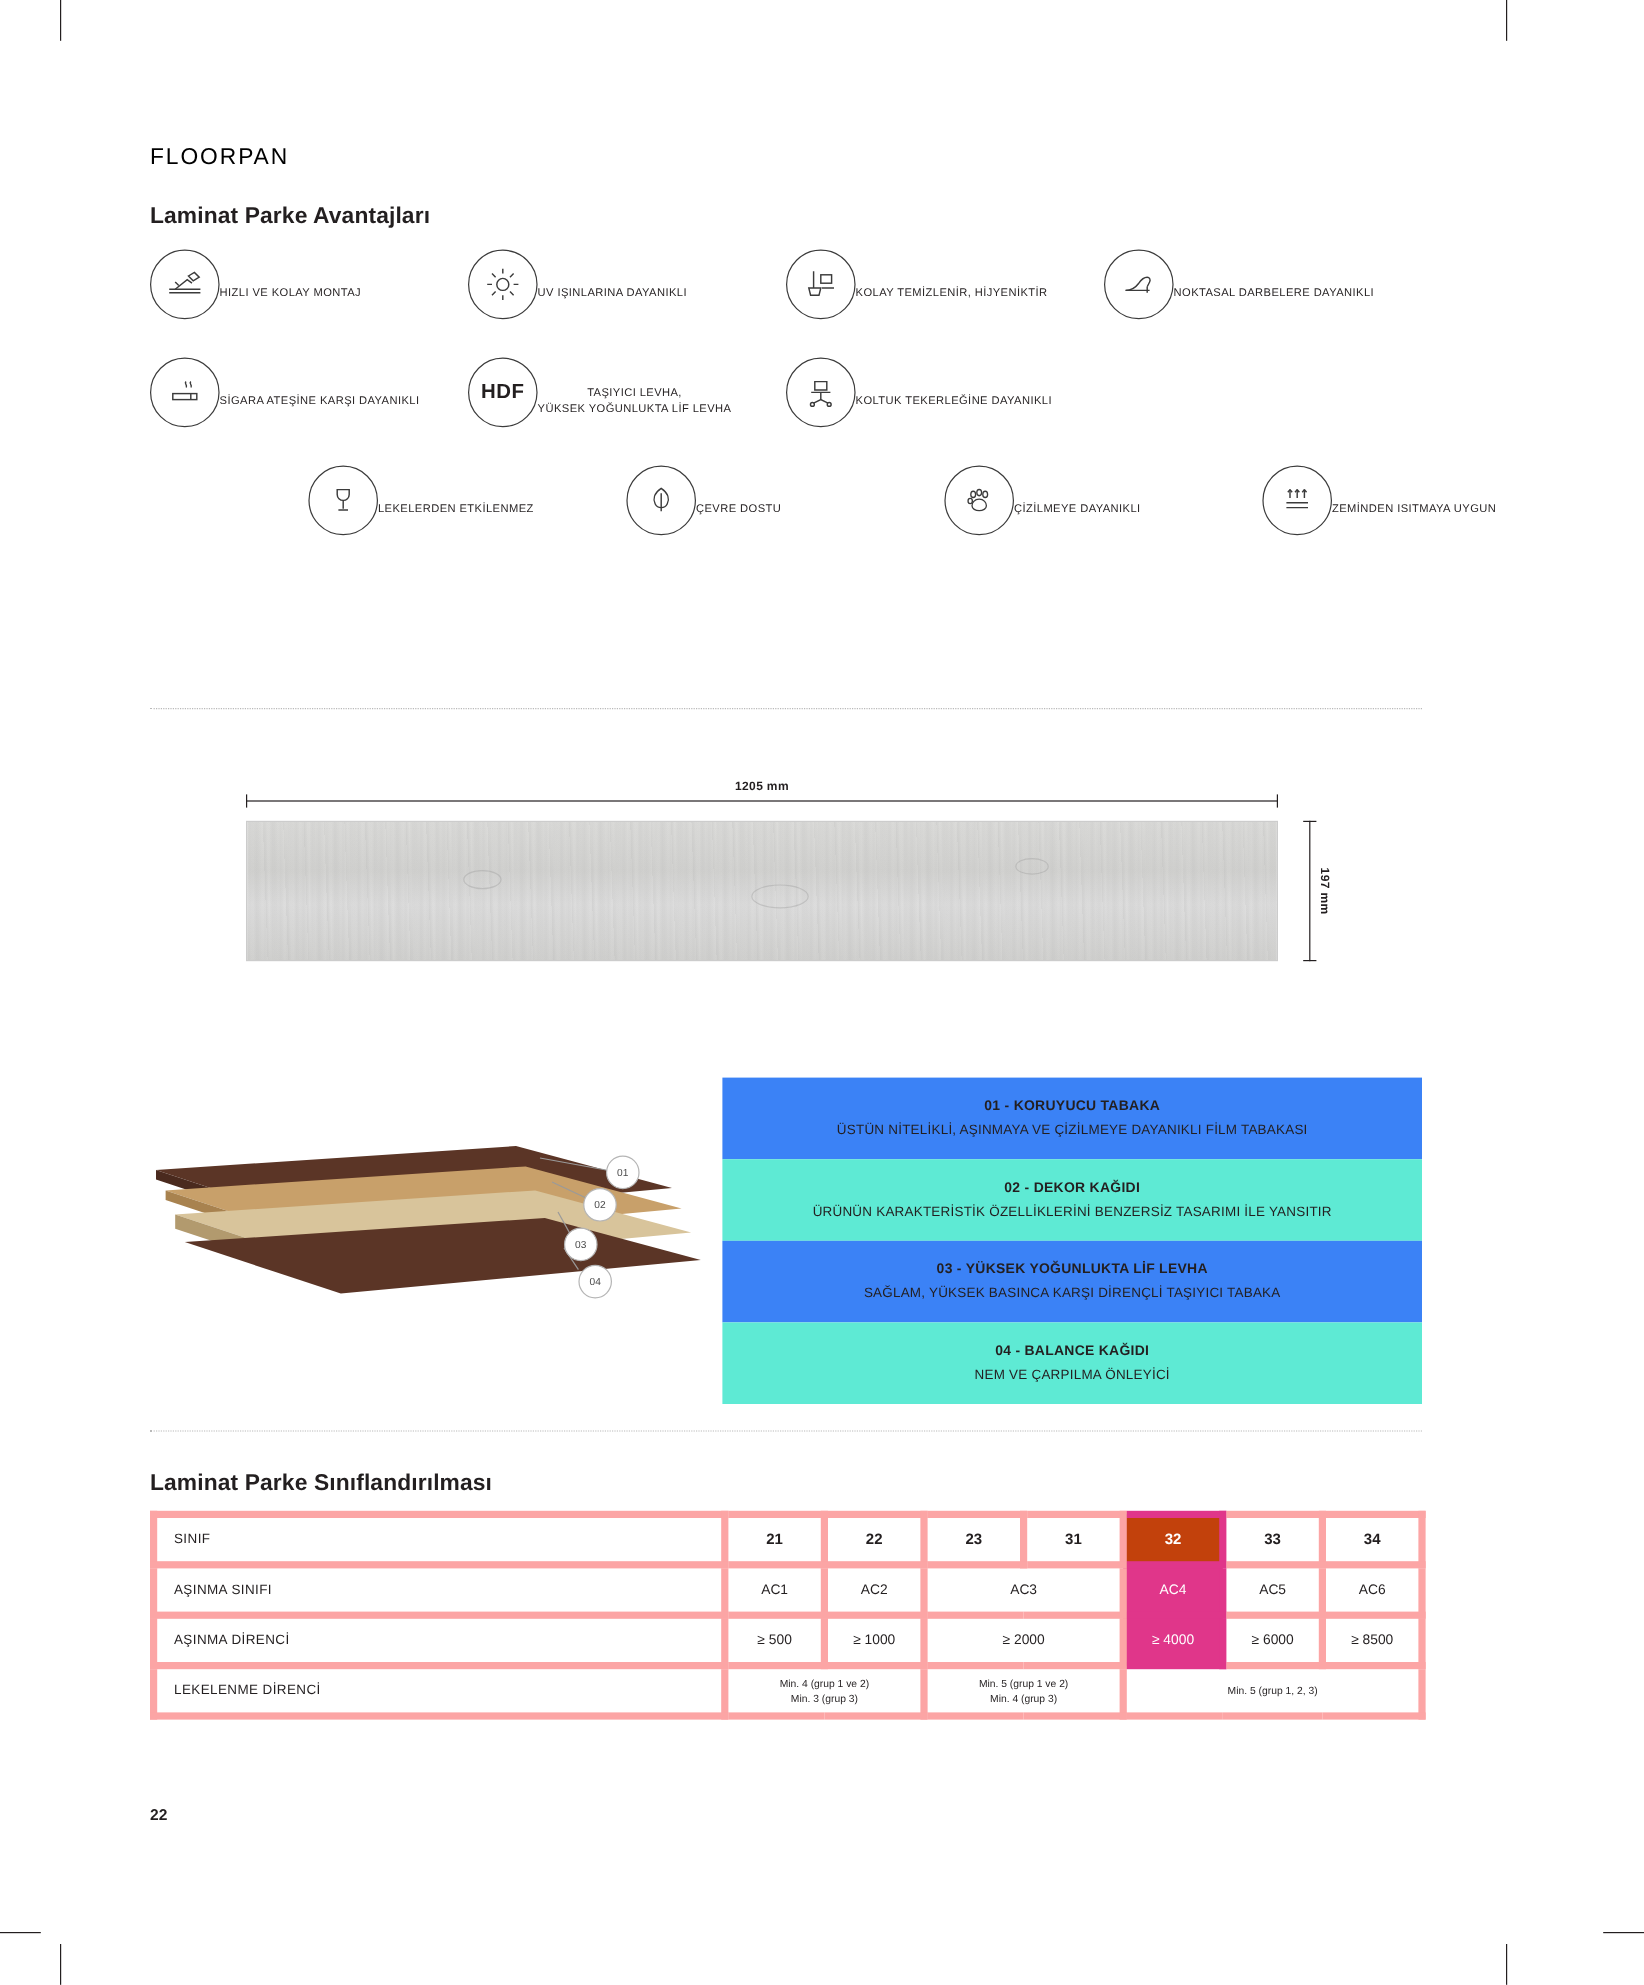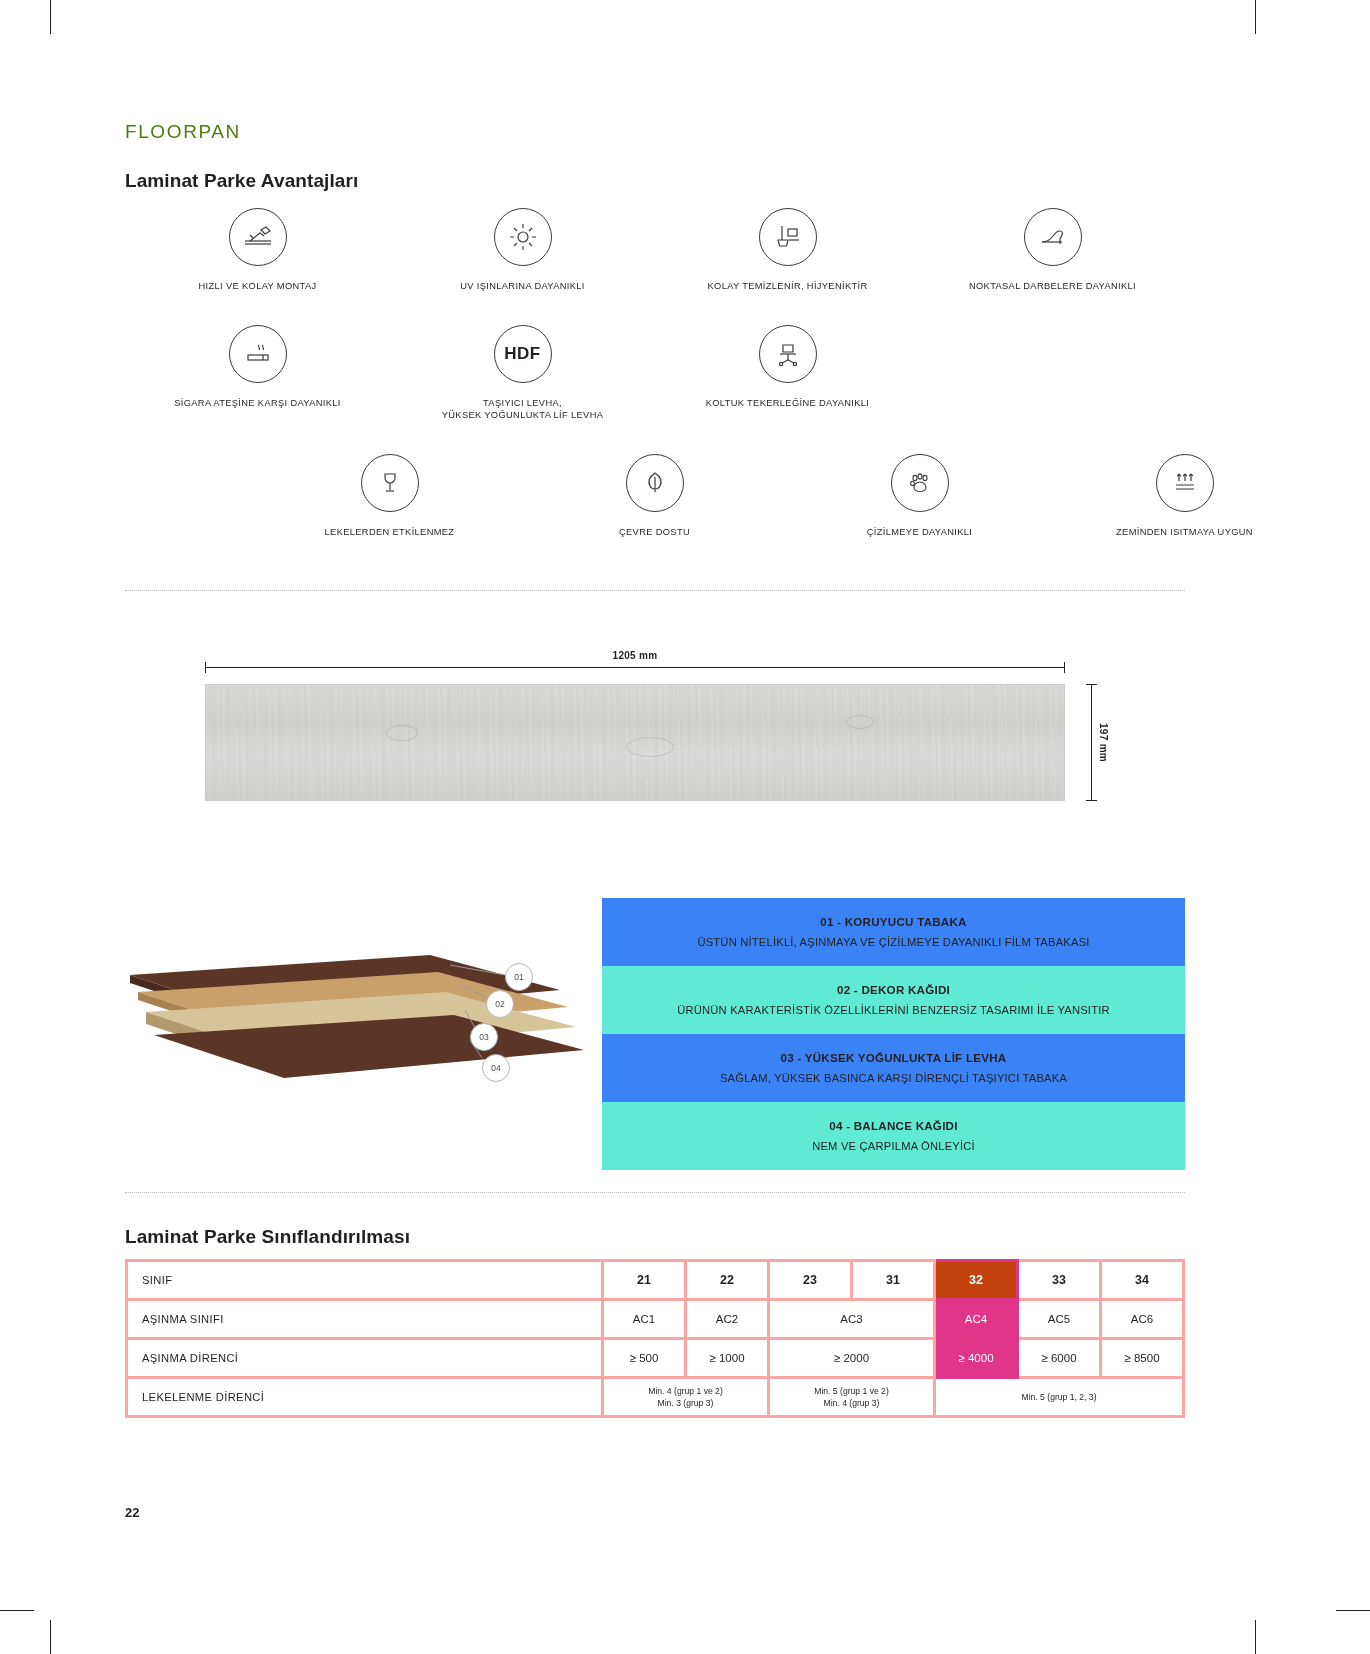--- a/index.html
+++ b/index.html
@@ -28,21 +28,21 @@
   .crop.v { width: 1px; height: 34px; }
   .crop.h { height: 1px; width: 34px; }
 
   
   .brand {
     position: absolute;
     left: 125px;
     top: 121px;
     font-size: 19px;
     letter-spacing: 1.6px;
-    color: #4d7c0f;
+    color: #000000;
     font-weight: 400;
   }
   .sect-title {
     position: absolute;
     font-size: 19px;
     font-weight: bold;
     color: #231f20;
     letter-spacing: 0.1px;
   }
   #adv-title { left: 125px; top: 170px; }
@@ -56,21 +56,21 @@
     width: 1060px;
   }
   .adv-row {
     display: flex;
     width: 100%;
   }
   .adv-row.r1, .adv-row.r2 { justify-content: flex-start; }
   .adv-item {
     width: 265px;
     display: flex;
-    flex-direction: column;
+    flex-direction: row;
     align-items: center;
     text-align: center;
   }
   .adv-row.r3 { padding-left: 132px; }
   .circle {
     width: 58px;
     height: 58px;
     border: 1.1px solid #3b3b3b;
     border-radius: 50%;
     display: flex;
@@ -248,21 +248,21 @@
   
   .class-table {
     position: absolute;
     left: 125px;
     top: 1259px;
     width: 1060px;
     border-collapse: collapse;
     table-layout: fixed;
   }
   .class-table td {
-    border: 3px solid #fca5a5;
+    border: 6px solid #fca5a5;
     height: 36px;
     text-align: center;
     font-size: 11.5px;
     color: #231f20;
     padding: 0 4px;
   }
   .class-table td.rowlabel {
     text-align: left;
     padding-left: 14px;
     font-size: 11.2px;

